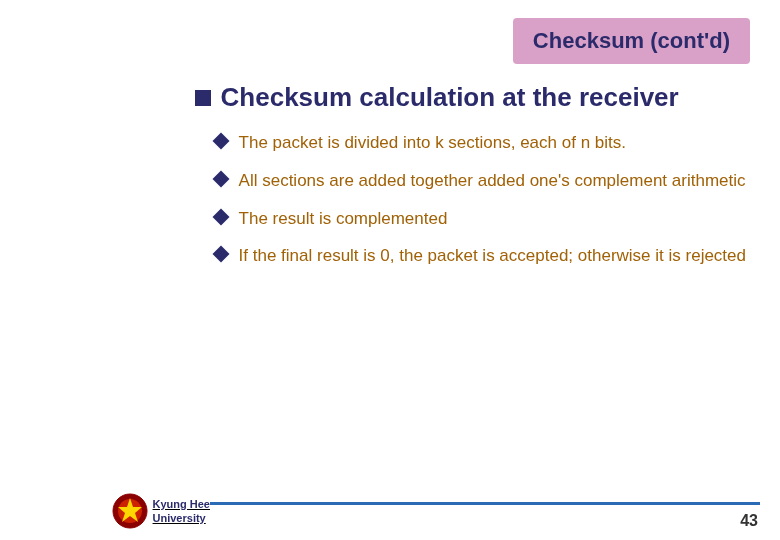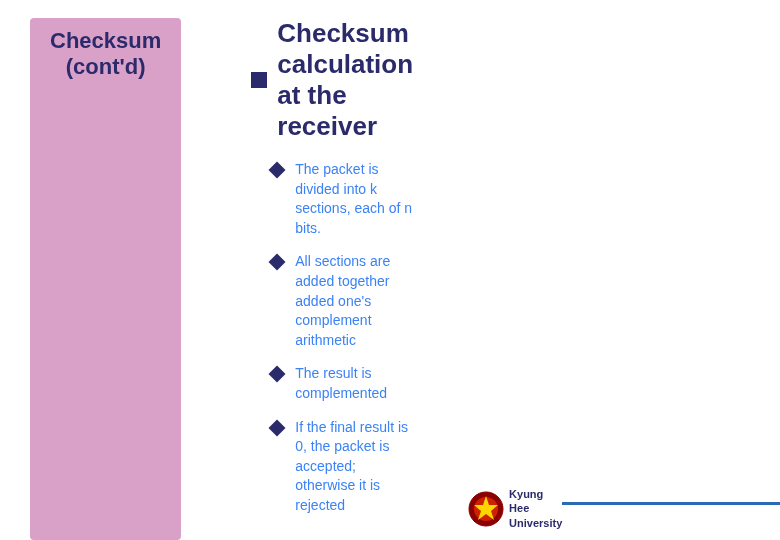--- a/index.html
+++ b/index.html
@@ -12,21 +12,22 @@
       overflow: hidden;
       position: relative;
     }
 
     .slide {
       width: 780px;
       height: 540px;
       background: #ffffff;
       position: relative;
       display: flex;
-      flex-direction: row;
+      flex-direction: column;
+      align-items: flex-end;
     }
 
     .title-bar {
       background: #d9a0c8;
       text-align: center;
       padding: 10px 20px;
       margin: 18px 30px 0 30px;
       border-radius: 4px;
     }
 
@@ -66,22 +67,22 @@
 
     .bullet-list {
       list-style: none;
       padding-left: 20px;
     }
 
     .bullet-item {
       display: flex;
       align-items: flex-start;
       margin-bottom: 14px;
-      font-size: 14px;
-      color: #3b82f6;
+      font-size: 17px;
+      color: #a16207;
       line-height: 1.4;
     }
 
     .diamond-bullet {
       display: inline-block;
       width: 12px;
       height: 12px;
       background: #2b2b6b;
       transform: rotate(45deg);
       margin-right: 12px;
@@ -97,20 +98,21 @@
       display: flex;
       align-items: flex-end;
       justify-content: space-between;
       padding: 0 20px 10px 20px;
     }
 
     .logo-area {
       display: flex;
       align-items: center;
       gap: 4px;
+      text-decoration: underline;
     }
 
     .logo-emblem {
       width: 38px;
       height: 38px;
       flex-shrink: 0;
     }
 
     .university-name {
       font-size: 11px;

